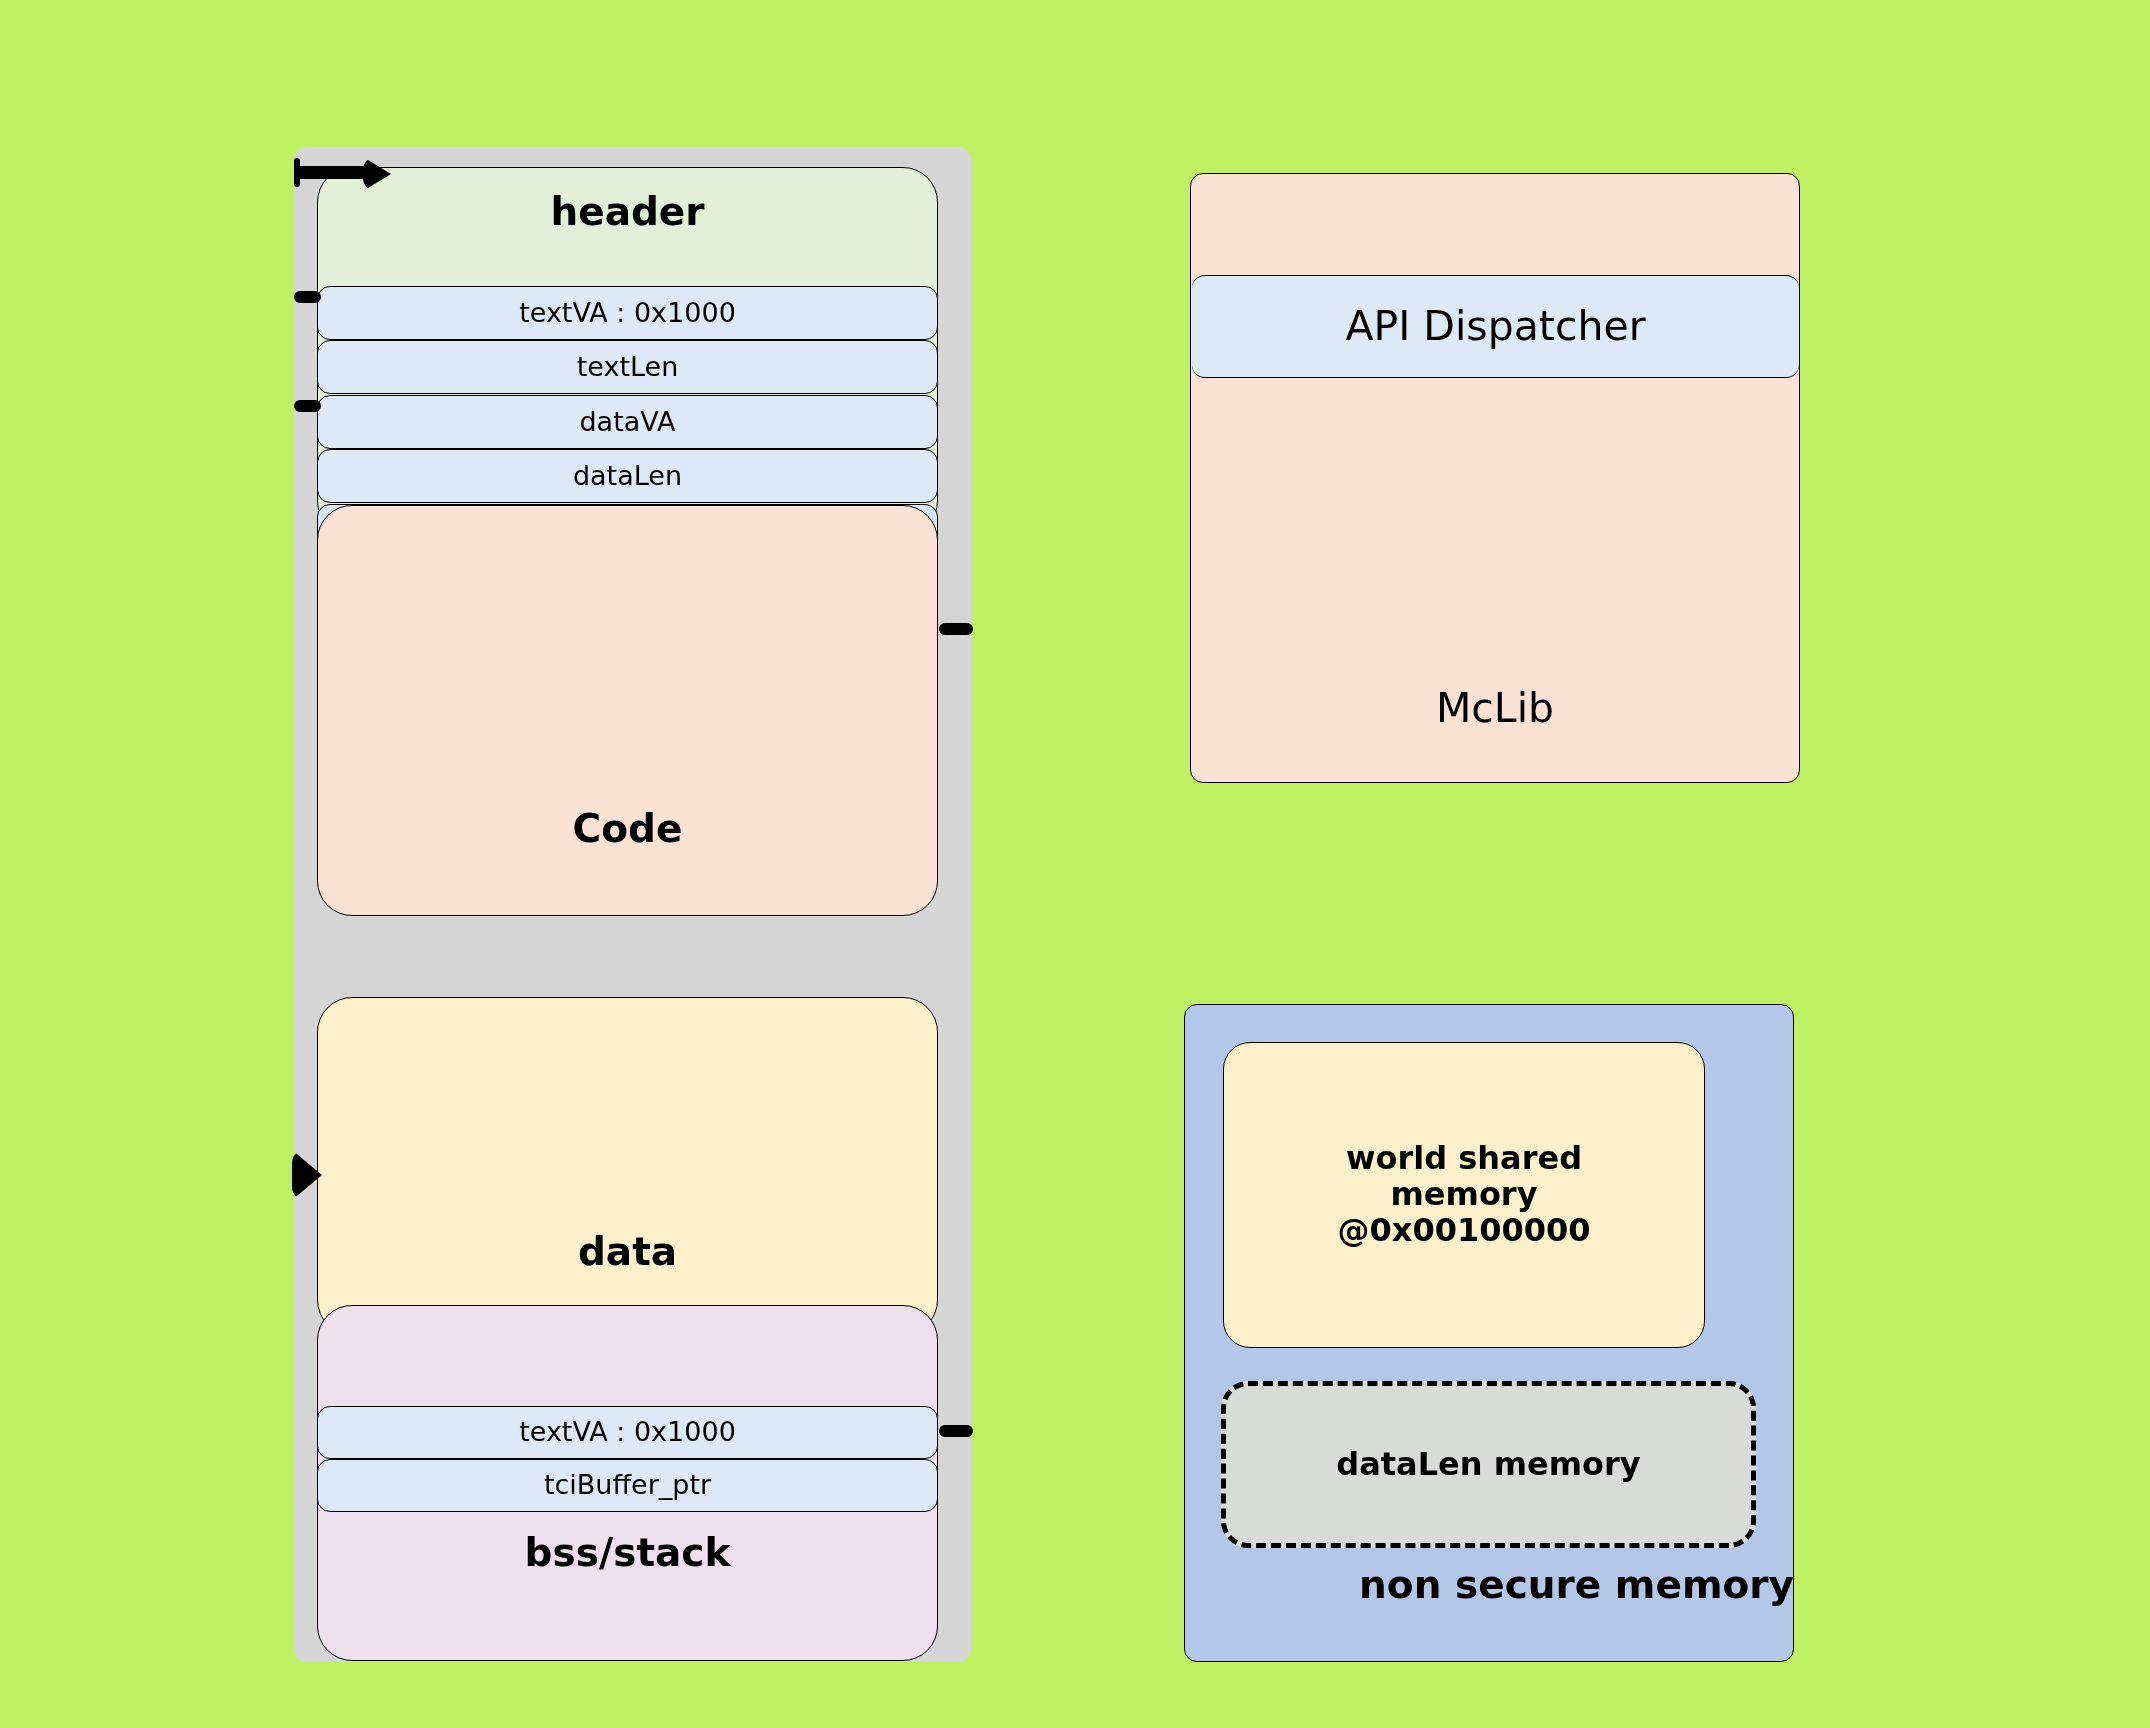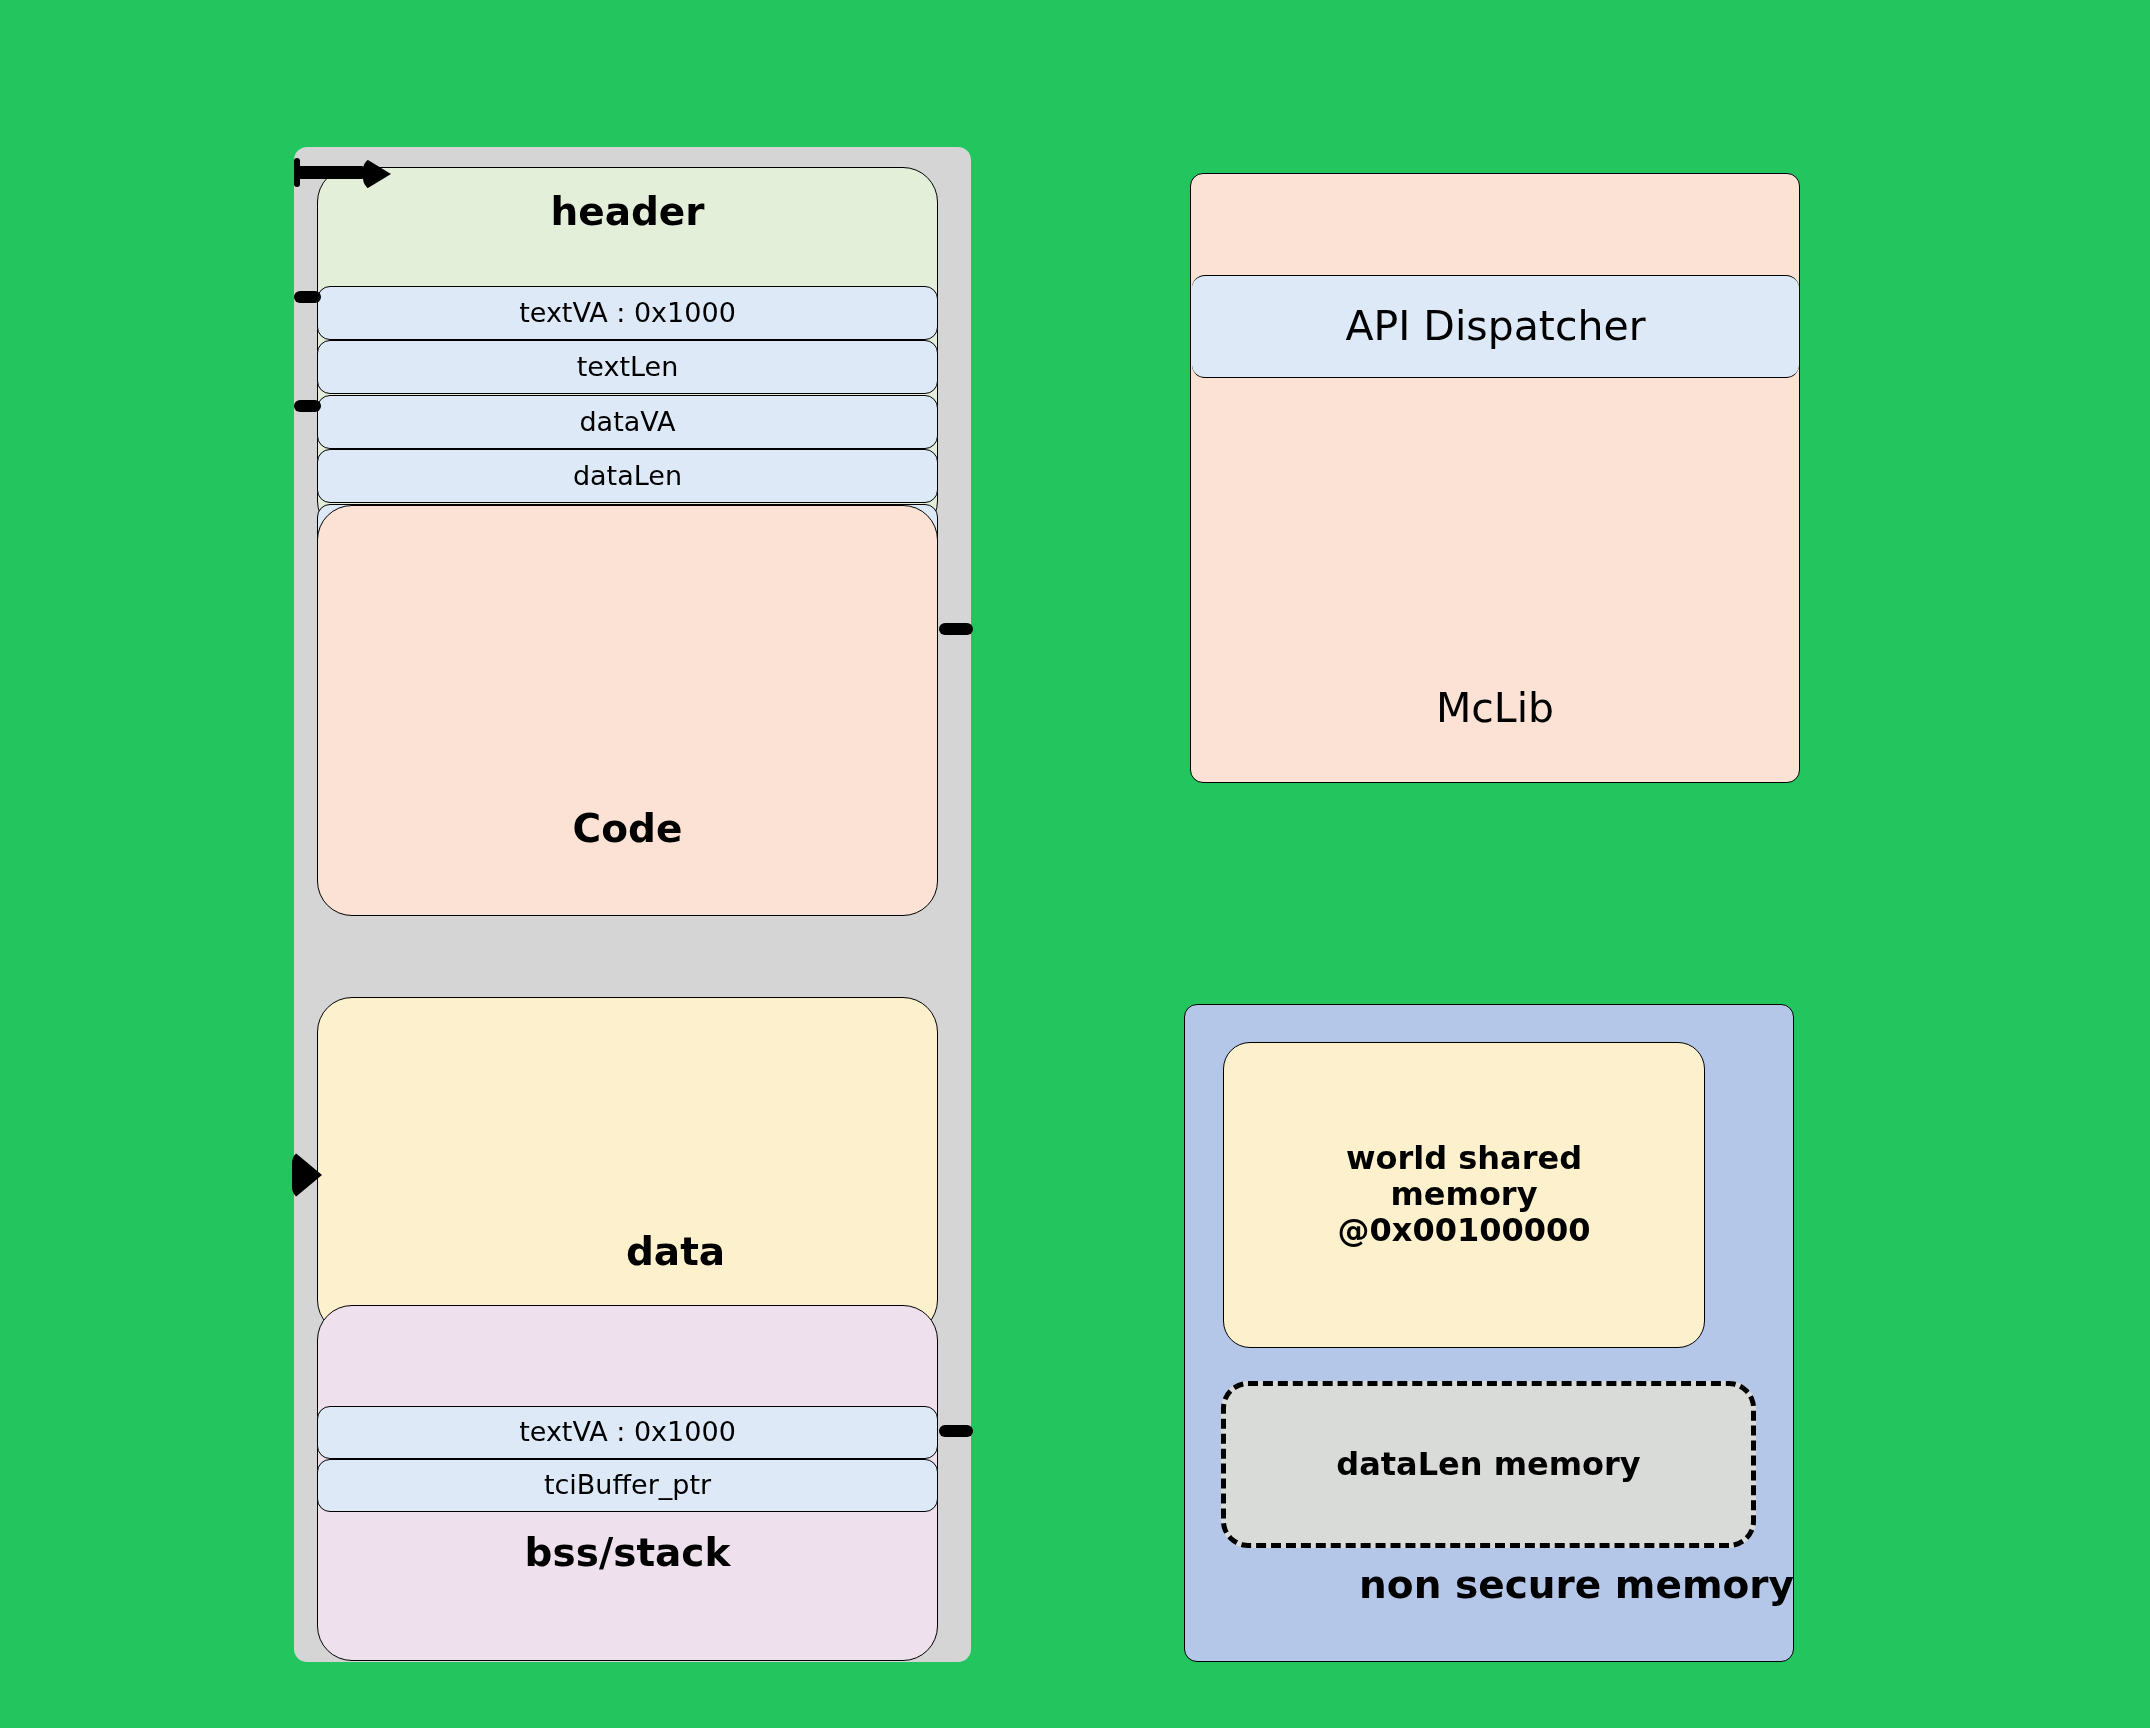--- a/index.html
+++ b/index.html
@@ -5,21 +5,21 @@
 <style>
   html,body{margin:0;padding:0;background:#000;}
   body{
     font-family:"DejaVu Sans","Liberation Sans",sans-serif;
     -webkit-font-smoothing:antialiased;
   }
   #stage{
     position:relative;
     width:2151px;
     height:1728px;
-    background:#22c55e;
+    background:#bef264;
     overflow:hidden;
   }
 
   
   .abs{position:absolute;box-sizing:border-box;border-radius:13px;}
   .ctr{
     display:flex;align-items:center;justify-content:center;
     text-align:center;line-height:1.12;
   }
 
@@ -123,21 +123,21 @@
 
   <div class="abs field-row ctr" style="top:574px;height:108px;flex-direction:column;">
     <span>mcLib entry</span>
     <span>0x07d00808</span>
   </div>
 
   <div class="abs rounded-block blk-code"></div>
   <div class="tl-title" style="top:806px;">Code</div>
 
   <div class="abs rounded-block blk-data"></div>
-  <div class="tl-title" style="top:1229px;padding-left:48px;">data</div>
+  <div class="tl-title" style="top:1229px;">data</div>
 
   <div class="abs rounded-block blk-bss"></div>
 
   <div class="abs field-row ctr" style="top:1406px;height:53px;">textVA : 0x1000</div>
   <div class="abs field-row ctr" style="top:1459px;height:53px;">tciBuffer_ptr</div>
 
   <div class="tl-title" style="top:1530px;">bss/stack</div>
 
   <div class="abs conn" style="left:294px;top:158px;width:6.3px;height:29px;"></div>
   <div class="abs conn" style="left:294px;top:166px;width:74px;height:12.6px;"></div>

